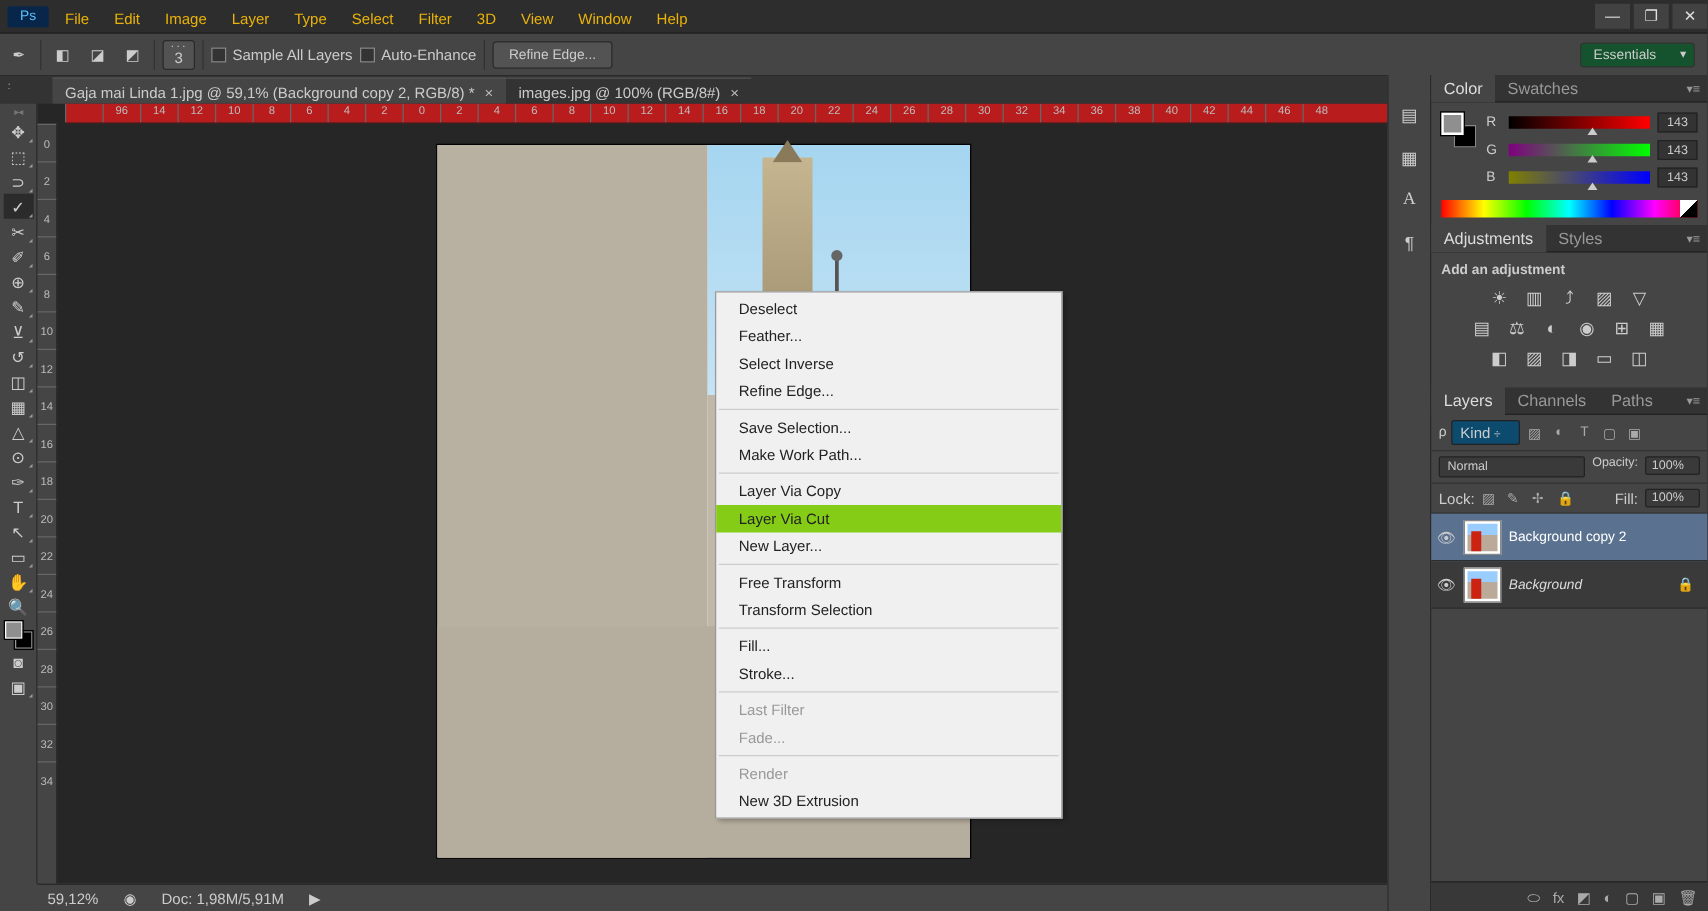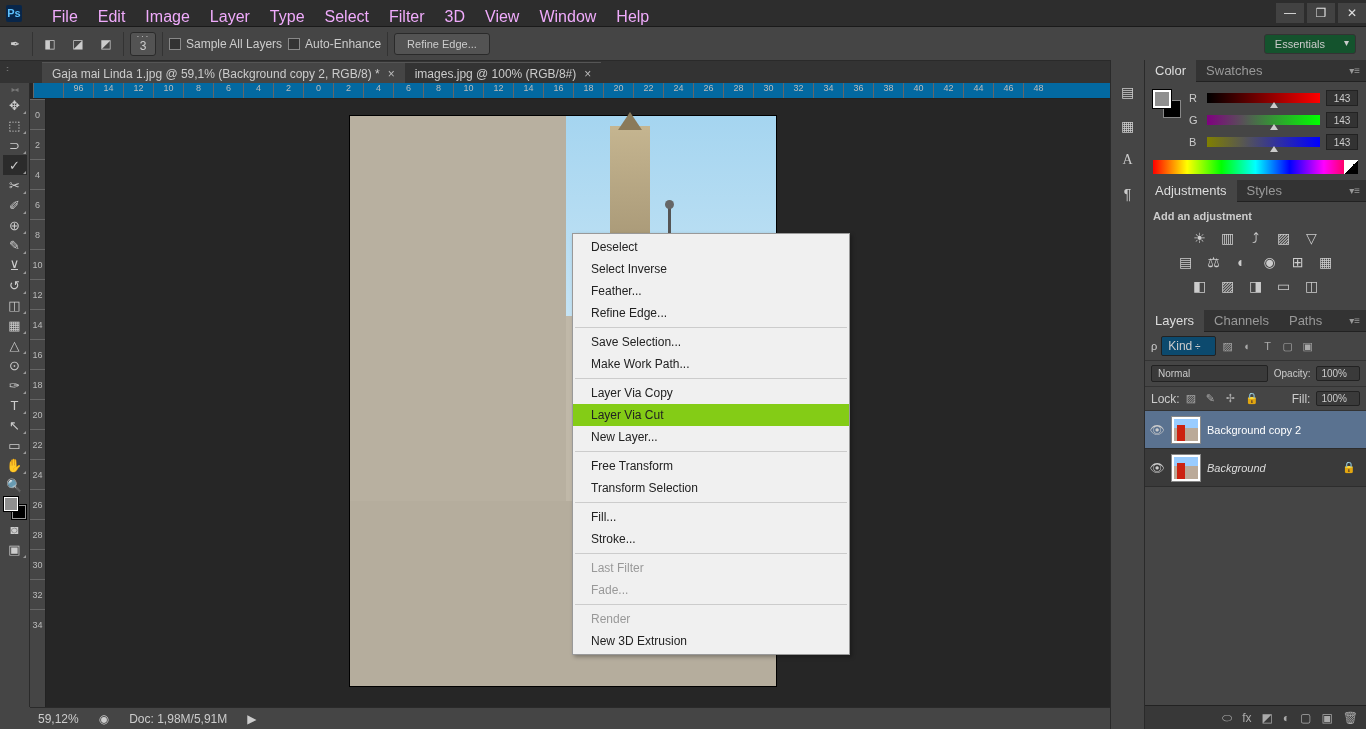--- a/index.html
+++ b/index.html
@@ -1,37 +1,37 @@
 <!DOCTYPE html>
 <html><head>
 <meta charset="utf-8">
 <style>
 *{margin:0;padding:0;box-sizing:border-box;font-family:"Segoe UI",Tahoma,sans-serif;font-size:12px;color:#ccc;user-select:none}
 body{background:#454545;width:1366px;height:729px;overflow:hidden;position:relative}
 .titlebar{height:27px;background:#2d2d2d;display:flex;align-items:center;padding-left:6px;border-bottom:1px solid #1a1a1a}
-.ps-logo{width:16px;height:17px;background:#08264a;color:#5dc1fd;font-weight:bold;font-size:11px;display:flex;align-items:center;justify-content:center;border-radius:2px;margin-right:4px}
+.ps-logo{width:33px;height:17px;background:#08264a;color:#5dc1fd;font-weight:normal;font-size:11px;display:flex;align-items:center;justify-content:center;border-radius:2px;margin-right:4px}
 .win-controls{margin-left:auto;display:flex}
 .win-btn{width:28px;height:20px;background:#424242;color:#e0e0e0;display:flex;align-items:center;justify-content:center;font-size:12px;margin-left:3px}
 .menubar{height:0;display:flex;align-items:flex-start;position:absolute;top:2px;left:42px}
-.menubar span{padding:6px 10px;color:#f0abfc;font-size:16px}
+.menubar span{padding:6px 10px;color:#eab308;font-size:12px}
 .optionbar{height:34px;background:#454545;border-bottom:1px solid #2a2a2a;display:flex;align-items:center;padding:0 4px;gap:6px}
 .opt-icon{width:22px;height:22px;display:flex;align-items:center;justify-content:center}
 .opt-sep{width:1px;height:24px;background:#333}
 .opt-check{display:flex;align-items:center;gap:5px;font-size:11px}
 .opt-check .box{width:12px;height:12px;border:1px solid #888;background:#333}
 .opt-btn{padding:4px 12px;background:#535353;border:1px solid #2a2a2a;border-radius:3px;font-size:11px}
 .essentials{margin-left:auto;margin-right:6px;padding:3px 30px 3px 10px;background:#14532d;border:1px solid #333;border-radius:3px;font-size:11px;position:relative}
 .essentials::after{content:"▾";position:absolute;right:6px;top:2px;color:#ccc;font-size:10px}
 .tabbar{height:24px;background:#333;display:flex;align-items:flex-end;padding-left:42px}
 .tabbar .handle{position:absolute;left:6px;top:64px;color:#777;font-size:8px;letter-spacing:-2px}
 .doc-tab{padding:4px 10px;background:#454545;color:#ddd;font-size:11px;border-top:1px solid #555;margin-right:0;display:flex;align-items:center;gap:8px}
 .doc-tab.inactive{background:#333;color:#999}
 .doc-tab .x{font-size:12px;color:#bbb}
 .workarea{position:absolute;top:83px;left:30px;right:256px;bottom:22px;background:#262626}
-.ruler-h{position:absolute;top:0;left:3px;right:0;height:16px;background:#0369a1;border-bottom:1px solid #222;overflow:hidden;display:flex}
+.ruler-h{position:absolute;top:0;left:22px;right:0;height:16px;background:#b91c1c;border-bottom:1px solid #222;overflow:hidden;display:flex}
 .ruler-h span{width:30px;text-align:center;font-size:9px;color:#bbb;border-left:1px solid #666}
 .ruler-v{position:absolute;top:16px;left:0;width:16px;bottom:0;background:#454545;border-right:1px solid #222;display:flex;flex-direction:column}
 .ruler-v span{height:30px;font-size:9px;color:#bbb;display:flex;align-items:center;justify-content:center;border-top:1px solid #666}
 .canvas{position:absolute;top:33px;left:320px;width:426px;height:570px;background:#fff;box-shadow:0 0 0 1px #000}
 .canvas .sky{position:absolute;top:0;right:0;width:210px;height:220px;background:linear-gradient(#a5d5f0,#c8e5f5)}
 .canvas .wall{position:absolute;top:0;left:0;width:216px;height:570px;background:#b8b0a0}
 .canvas .wall2{position:absolute;top:200px;right:0;width:210px;height:200px;background:#c0b8a8}
 .canvas .ground{position:absolute;bottom:0;left:0;right:0;height:185px;background:#b5ad9d}
 .canvas .tower{position:absolute;top:10px;left:260px;width:40px;height:180px;background:linear-gradient(#c5b590,#9a8a6a)}
 .canvas .tower::before{content:"";position:absolute;top:-14px;left:8px;width:24px;height:18px;background:#8a7a5a;clip-path:polygon(50% 0,100% 100%,0 100%)}
@@ -77,21 +77,21 @@
 .slider-row .val{width:32px;height:16px;background:#333;border:1px solid #222;font-size:10px;display:flex;align-items:center;justify-content:center}
 .hue-strip{height:14px;margin:2px 8px 6px;background:linear-gradient(to right,#f00,#ff0,#0f0,#0ff,#00f,#f0f,#f00)}
 .hue-strip::after{content:"";float:right;width:14px;height:14px;background:linear-gradient(135deg,#fff 50%,#000 50%)}
 .adj-panel{padding:8px}
 .adj-panel .title{font-size:11px;font-weight:bold;margin-bottom:8px}
 .adj-row{display:flex;gap:10px;justify-content:center;margin-bottom:8px}
 .adj-row span{width:18px;height:16px;color:#ccc;font-size:14px;display:flex;align-items:center;justify-content:center}
 .layers-top{padding:4px 6px;display:flex;gap:4px;align-items:center;border-bottom:1px solid #333}
 .kind-sel{background:#0c4a6e;border:1px solid #222;padding:2px 14px 2px 6px;font-size:10px;border-radius:2px}
 .filter-ico{width:16px;height:16px;color:#aaa;font-size:11px;display:flex;align-items:center;justify-content:center}
-.layers-opts{padding:4px 6px;display:flex;align-items:center;gap:6px;border-bottom:1px solid #333}
+.layers-opts{padding:4px 6px;display:flex;align-items:flex-start;gap:6px;border-bottom:1px solid #333}
 .blend-sel{background:#3a3a3a;border:1px solid #222;padding:2px 24px 2px 6px;font-size:10px;border-radius:2px;flex:1}
 .opa-label{font-size:10px}
 .opa-val{background:#3a3a3a;border:1px solid #222;padding:1px 12px 1px 4px;font-size:10px;border-radius:2px}
 .layers-lock{padding:4px 6px;display:flex;align-items:center;gap:6px;border-bottom:1px solid #333;font-size:10px}
 .lock-ico{width:14px;height:14px;color:#aaa;font-size:11px}
 .layers-list{background:#3a3a3a;max-height:180px}
 .layer-row{display:flex;align-items:center;height:38px;border-bottom:1px solid #2d2d2d;padding:0 4px;gap:6px}
 .layer-row.active{background:#5a7290}
 .layer-row.active .layer-name{color:#fff}
 .eye{width:16px;color:#ccc;font-size:12px;text-align:center}
@@ -266,22 +266,22 @@
     <div class="wall"></div>
     <div class="wall2"></div>
     <div class="ground"></div>
     <div class="tower"></div>
     <div class="pole"></div>
   </div>
 </div>
 
 <div class="context-menu" id="ctxmenu">
     <div class="ctx-item">Deselect</div>
+    <div class="ctx-item">Feather...</div>
     <div class="ctx-item">Select Inverse</div>
-    <div class="ctx-item">Feather...</div>
     <div class="ctx-item">Refine Edge...</div>
     <div class="ctx-sep"></div>
     <div class="ctx-item">Save Selection...</div>
     <div class="ctx-item">Make Work Path...</div>
     <div class="ctx-sep"></div>
     <div class="ctx-item">Layer Via Copy</div>
     <div class="ctx-item hover">Layer Via Cut</div>
     <div class="ctx-item">New Layer...</div>
     <div class="ctx-sep"></div>
     <div class="ctx-item">Free Transform</div>

